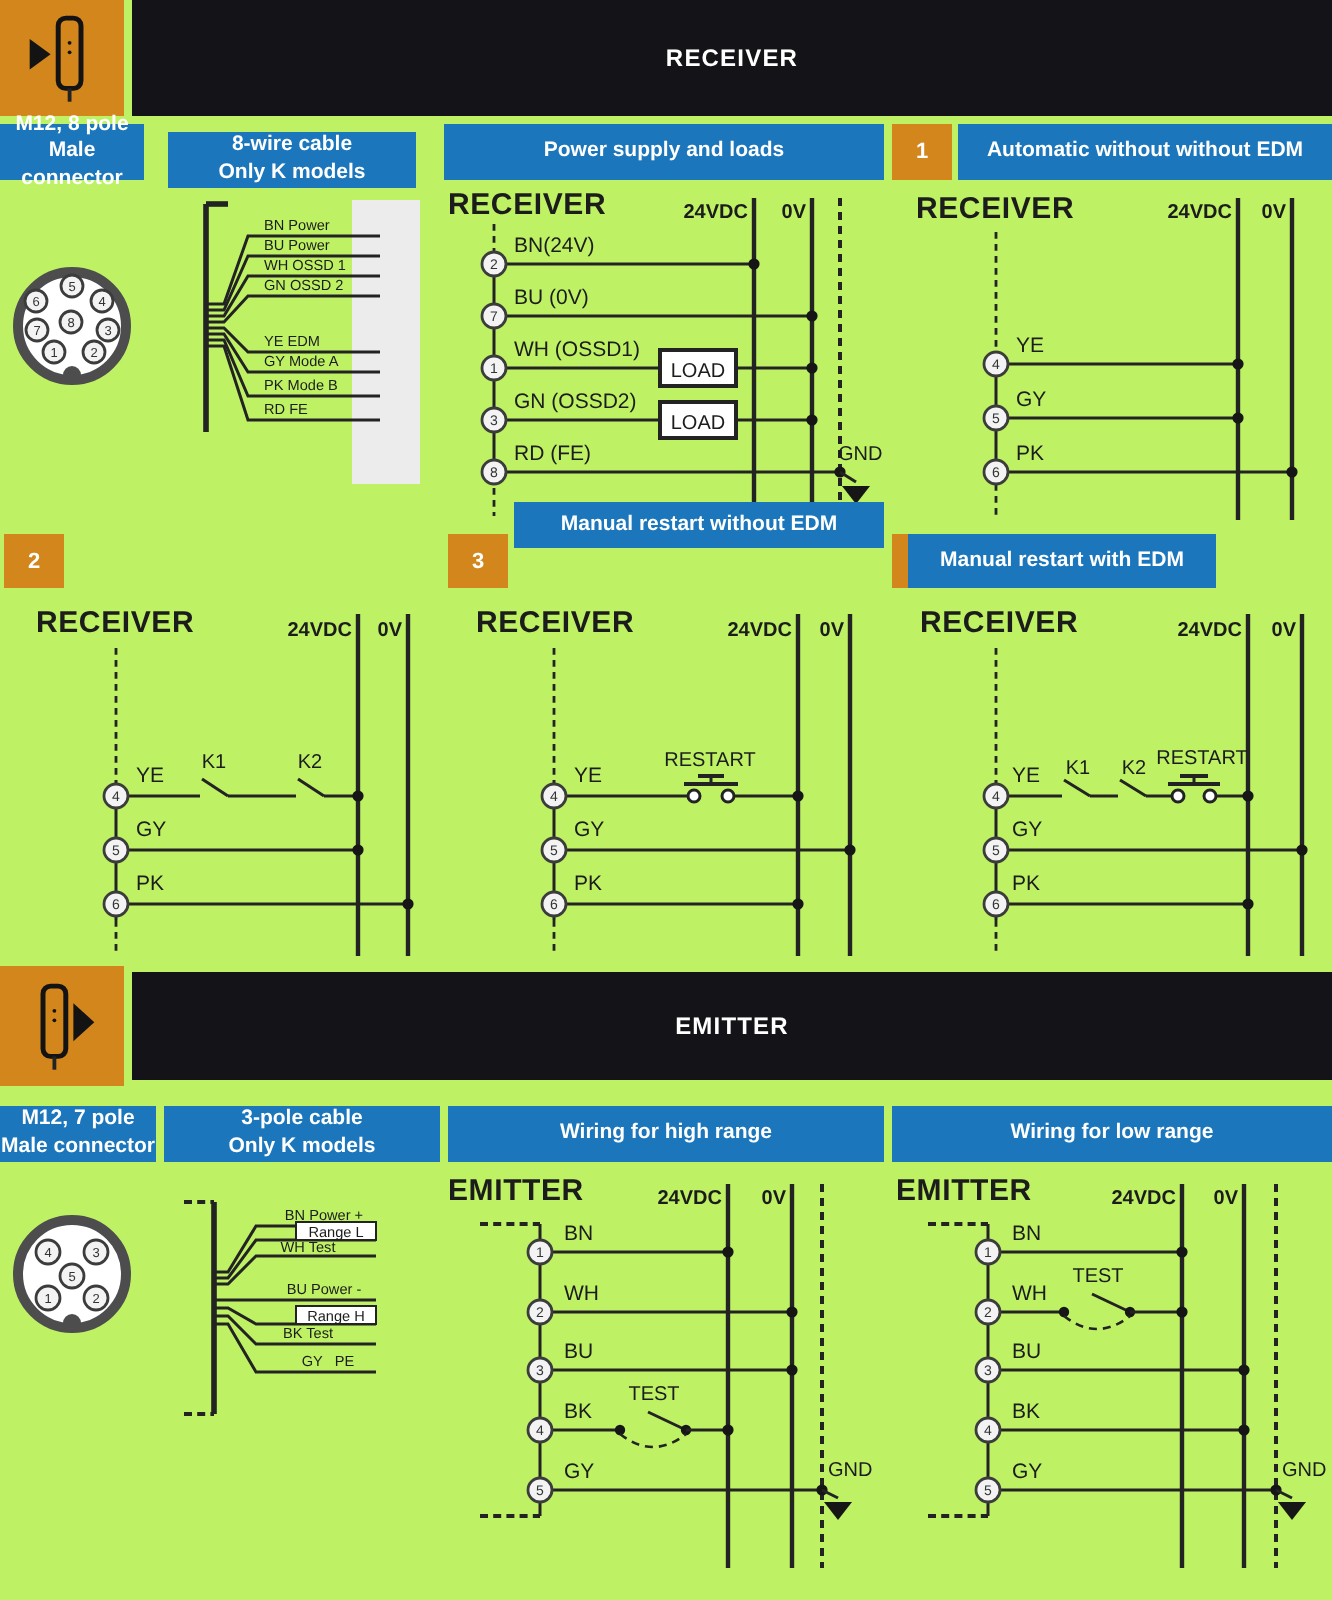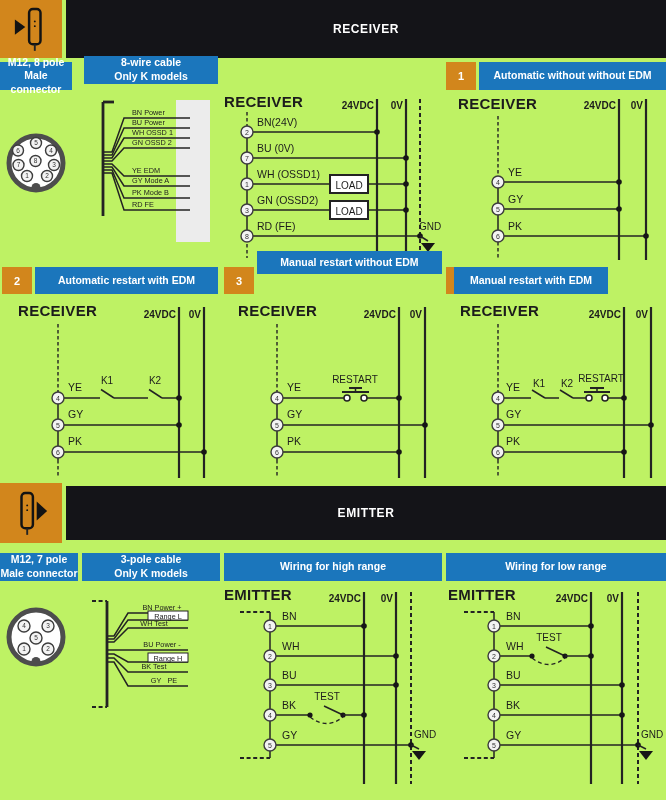--- a/index.html
+++ b/index.html
@@ -57,23 +57,26 @@
     </svg>
   </div>
   <div class="abs black-bar" style="left:66px;top:0;width:600px;height:58px">
     <span>RECEIVER</span>
   </div>
 
   <div class="abs bluehead" style="left:0;top:62px;width:72px;height:28px">
     <span>M12, 8 pole</span>
     <span>Male connector</span>
   </div>
-  <div class="abs bluehead" style="left:84px;top:56px;width:134px;height:28px">
+  <div class="abs bluehead" style="left:84px;top:66px;width:124px;height:28px">
     <span>8-wire cable</span>
     <span>Only K models</span>
+  </div>
+  <div class="abs bluehead" style="left:222px;top:62px;width:220px;height:28px">
+    <span>Power supply and loads</span>
   </div>
   <div class="abs numbox" style="left:446px;top:62px;width:30px;height:28px">
     <span>1</span>
   </div>
   <div class="abs bluehead" style="left:479px;top:62px;width:187px;height:28px">
     <span>Automatic without without EDM</span>
   </div>
 
   <svg class="abs" style="left:0;top:100px" width="80" height="150" viewBox="0 0 80 150">
     <circle class="ring" cx="36" cy="63" r="27"></circle>
@@ -214,23 +217,20 @@
     <g>
       <text class="wire-lbl" x="62" y="84">YE</text>
       <text class="wire-lbl" x="62" y="111">GY</text>
       <text class="wire-lbl" x="62" y="138">PK</text>
     </g>
   </svg>
 
   <div class="abs numbox" style="left:2px;top:267px;width:30px;height:27px">
     <span>2</span>
   </div>
-  <div class="abs bluehead" style="left:35px;top:267px;width:183px;height:27px">
-    <span>Automatic restart with EDM</span>
-  </div>
   <div class="abs numbox" style="left:224px;top:267px;width:30px;height:27px">
     <span>3</span>
   </div>
   <div class="abs bluehead" style="left:257px;top:251px;width:185px;height:23px">
     <span>Manual restart without EDM</span>
   </div>
   <div class="abs numbox" style="left:446px;top:267px;width:30px;height:27px">
     <span>4</span>
   </div>
   <div class="abs bluehead" style="left:454px;top:267px;width:154px;height:27px">

